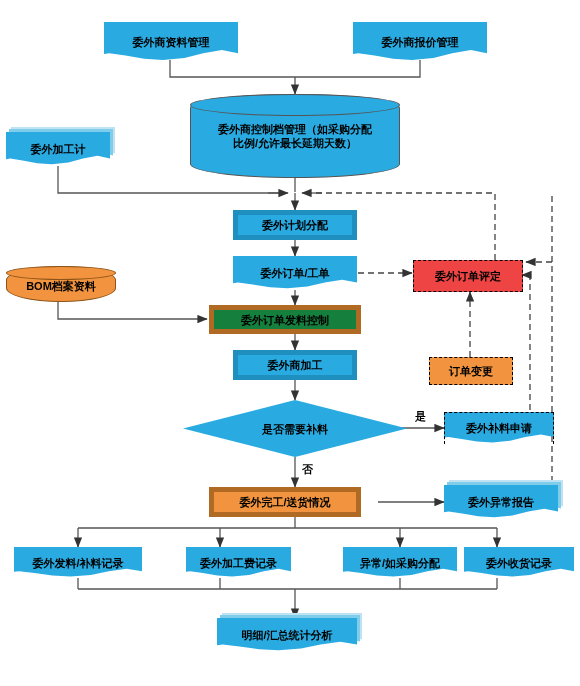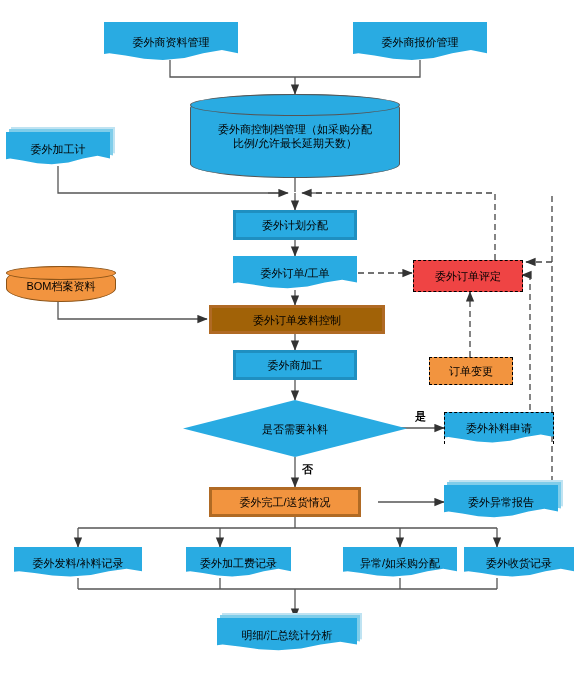--- a/index.html
+++ b/index.html
@@ -1,25 +1,25 @@
 <!DOCTYPE html>
 <html><head>
 <meta charset="utf-8">
 <title>Outsourcing Flowchart</title>
 <style>
   html,body{margin:0;padding:0;background:#ffffff;}
   body{font-family:"Liberation Sans","DejaVu Sans",sans-serif;}
   #stage{position:relative;width:580px;height:686px;background:#fff;overflow:hidden;}
   #svgroot{position:absolute;left:0;top:0;width:580px;height:686px;}
   .node{position:absolute;box-sizing:border-box;display:flex;align-items:center;
-        justify-content:center;text-align:center;color:#000;font-weight:normal;
+        justify-content:center;text-align:center;color:#000;font-weight:bold;
         font-size:11px;line-height:14px;letter-spacing:0px;}
   .node .lbl{position:relative;z-index:3;padding:0 4px;white-space:pre-line;}
   
-  .rect{border:3px solid #7f1d1d;}
+  .rect{border:5px solid #7f1d1d;}
   .rect.blue{background:#29ABE2;border-color:#1f8fc0;}
   .rect.orange{background:#F2943F;border-color:#b06a24;}
   .rect.dashed{border-style:dashed;border-width:1px;border-color:#000;}
   
   .docshape{position:absolute;left:0;top:0;width:100%;height:100%;z-index:2;
     background:#29ABE2;
     clip-path:polygon(0% 0%,100% 0%,100% 78%,
       88% 70%,74% 78%,60% 90%,44% 95%,30% 92%,16% 84%,4% 78%,0% 80%);
   }
   .docwrap{overflow:visible;}
@@ -153,21 +153,21 @@
     <span class="docshape" style="background: rgb(41, 171, 226);"></span>
     <span class="lbl">委外订单/工单</span>
   </div>
 
   <div class="node cyl orange" style="left:6px;top:266px;width:110px;height:36px;">
     <span class="body" style="background: rgb(242, 148, 63);"></span>
     <span class="top" style="height: 14px; border-radius: 50% / 7px; background: rgb(242, 148, 63);"></span>
     <span class="lbl" style="margin-top:4px;">BOM档案资料</span>
   </div>
 
-  <div class="node rect orange" style="left: 209px; top: 305px; width: 176px; height: 29px; background: #a16207;">
+  <div class="node rect orange" style="left: 209px; top: 305px; width: 152px; height: 29px; background: #15803d;">
     <span class="lbl">委外订单发料控制</span>
   </div>
 
   <div class="node rect blue" style="left: 233px; top: 350px; width: 124px; height: 30px; background: rgb(41, 171, 226);">
     <span class="lbl">委外商加工</span>
   </div>
 
   <div class="node rect orange dashed" style="left:413px;top:260px;width:110px;height:32px;background:#ef4444;">
     <span class="lbl">委外订单评定</span>
   </div>

